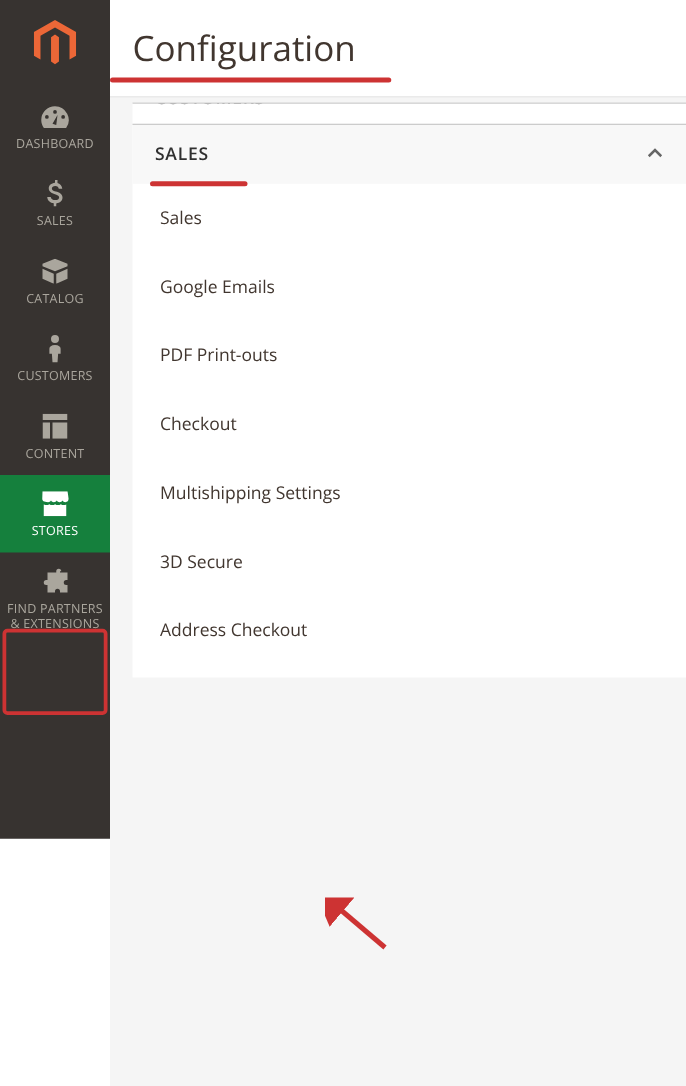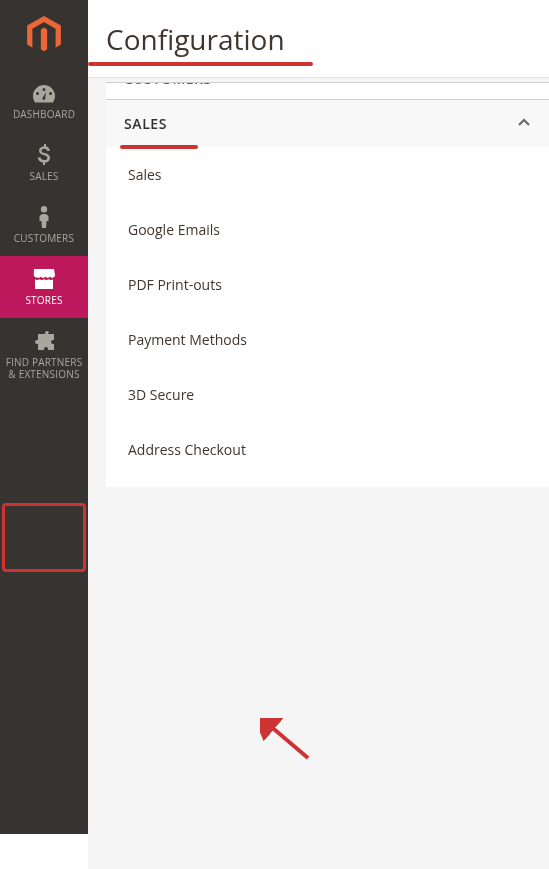--- a/index.html
+++ b/index.html
@@ -1,23 +1,23 @@
 <!DOCTYPE html>
 <html><head>
   <meta charset="utf-8">
   <style>
     * { margin:0; padding:0; box-sizing:border-box; font-family:'Open Sans','Helvetica Neue',Helvetica,Arial,sans-serif; }
     body { width:549px; height:869px; background:#fff; position:relative; overflow:hidden; }
-    .sidebar { position:absolute; left:0; top:0; width:88px; height:834px; background:#373330; display:flex; flex-direction:column; }
+    .sidebar { position:absolute; left:0; top:0; width:88px; height:671px; background:#373330; display:flex; flex-direction:column; }
     .logo { height:70px; display:flex; align-items:center; justify-content:center; }
     .logo svg { width:34px; height:38px; }
     .nav-item { display:flex; flex-direction:column; align-items:center; justify-content:center; padding:12px 4px; cursor:pointer; text-align:center; min-height:62px; }
     .nav-item .icon { width:24px; height:22px; display:flex; align-items:center; justify-content:center; color:#aaa69d; margin-bottom:4px; }
     .nav-item .label { font-size:10px; color:#aaa69d; letter-spacing:0.2px; line-height:1.2; }
-    .nav-item.active { background:#be185d; }
+    .nav-item.active { background:#15803d; }
     .nav-item.active .icon,.nav-item.active .label { color:#fff; }
     .hl-box { position:absolute; left:2px; top:503px; width:84px; height:69px; border:3px solid #cd3333; border-radius:4px; pointer-events:none; }
     .main { position:absolute; left:88px; top:0; width:479px; height:869px; background:#f5f5f5; }
     .header { background:#fff; border-bottom:1px solid #e3e3e3; height:78px; padding-left:18px; display:flex; align-items:center; }
     .header h1 { font-size:28px; font-weight:400; color:#41362f; }
     .underline-red { position:absolute; height:4px; background:#cd3333; border-radius:2px; }
     .u1 { left:88px; top:62px; width:225px; }
     .panel { margin:0 18px; background:#fff; }
     .panel-top { border-top:1px solid #ccc; margin-top:2px; }
     .cust-strip { height:16px; overflow:hidden; position:relative; }
@@ -51,31 +51,47 @@
 
   <div class="nav-item">
     <span class="icon">
         <svg width="16" height="22" viewBox="0 0 14 22">
           <path fill="currentColor" d="M7 0v2.2C4 2.6 2 4.2 2 6.6c0 2.6 2.1 3.9 5 4.7 2.5.7 3.3 1.4 3.3 2.6 0 1.3-1.2 2.1-3.1 2.1-2 0-3.5-.9-3.6-2.5H.8c.1 2.9 2.3 4.7 5.2 5.1V21h2v-2.3c3-.4 5-2.1 5-4.7 0-3.1-2.6-4.2-5.4-4.9C5.2 8.5 4.5 7.8 4.5 6.7c0-1.2 1.1-2 2.7-2 1.7 0 2.7.9 2.8 2.3h2.8C12.7 4.4 10.9 2.7 9 2.3V0H7z"></path>
         </svg>
       </span>
     <span class="label">SALES</span>
   </div>
 
+  <div class="nav-item">
+    <span class="icon">
+        <svg width="22" height="20" viewBox="0 0 22 20">
+          <path fill="currentColor" d="M11 0 1 4v2l10 4 10-4V4L11 0zM1 8v8l9 4V12L1 8zm20 0-9 4v8l9-4V8z"></path>
+        </svg>
+      </span>
+    <span class="label">CATALOG</span>
+  </div>
 
   <div class="nav-item">
     <span class="icon">
         <svg width="14" height="22" viewBox="0 0 14 22">
           <path fill="currentColor" d="M7 0a3.2 3.2 0 1 1 0 6.4A3.2 3.2 0 0 1 7 0zm0 8c3 0 4.5 1.5 4.5 3v4h-2l-.5 7h-4l-.5-7h-2v-4c0-1.5 1.5-3 4.5-3z"></path>
         </svg>
       </span>
     <span class="label">CUSTOMERS</span>
   </div>
 
 
+  <div class="nav-item">
+    <span class="icon">
+        <svg width="20" height="20" viewBox="0 0 20 20">
+          <path fill="currentColor" d="M0 0h20v5H0V0zm0 7h6v13H0V7zm8 0h12v13H8V7z"></path>
+        </svg>
+      </span>
+    <span class="label">CONTENT</span>
+  </div>
 
 
   <div class="nav-item active">
     <span class="icon">
         <svg width="22" height="20" viewBox="0 0 22 20">
           <path fill="currentColor" d="M1 0h20l1 6c0 1.5-1.2 2.7-2.7 2.7-1 0-1.8-.5-2.3-1.3-.5.8-1.3 1.3-2.3 1.3s-1.8-.5-2.3-1.3c-.5.8-1.3 1.3-2.3 1.3s-1.8-.5-2.3-1.3c-.5.8-1.3 1.3-2.3 1.3C2 8.7.8 7.5.8 6L1 0zm1 10.5V20h18v-9.5c-.6.3-1.3.5-2 .5-.9 0-1.7-.3-2.3-.7-.7.4-1.5.7-2.3.7s-1.7-.3-2.3-.7c-.7.4-1.5.7-2.3.7s-1.7-.3-2.3-.7c-.7.4-1.5.7-2.3.7-.7 0-1.4-.2-2-.5z"></path>
         </svg>
       </span>
     <span class="label">STORES</span>
   </div>
@@ -109,21 +125,22 @@
       <span class="title">SALES</span>
       <span><svg width="14" height="14" viewBox="0 0 14 14">
             <path fill="none" stroke="#666" stroke-width="2" d="M2 9l5-5 5 5"></path>
           </svg></span>
     </div>
 
     <div class="items">
       <div class="item">Sales</div>
       <div class="item">Google Emails</div>
       <div class="item">PDF Print-outs</div>
-      <div class="item">Payment Methods</div>
+      <div class="item">Checkout</div>
+      <div class="item">Multishipping Settings</div>
       <div class="item">3D Secure</div>
       <div class="item">Address Checkout</div>
     </div>
   </div>
 </div>
 
 <div class="underline-red u1"></div>
 <div class="underline-red u2"></div>
 
 <svg class="arrow" width="60" height="50">

